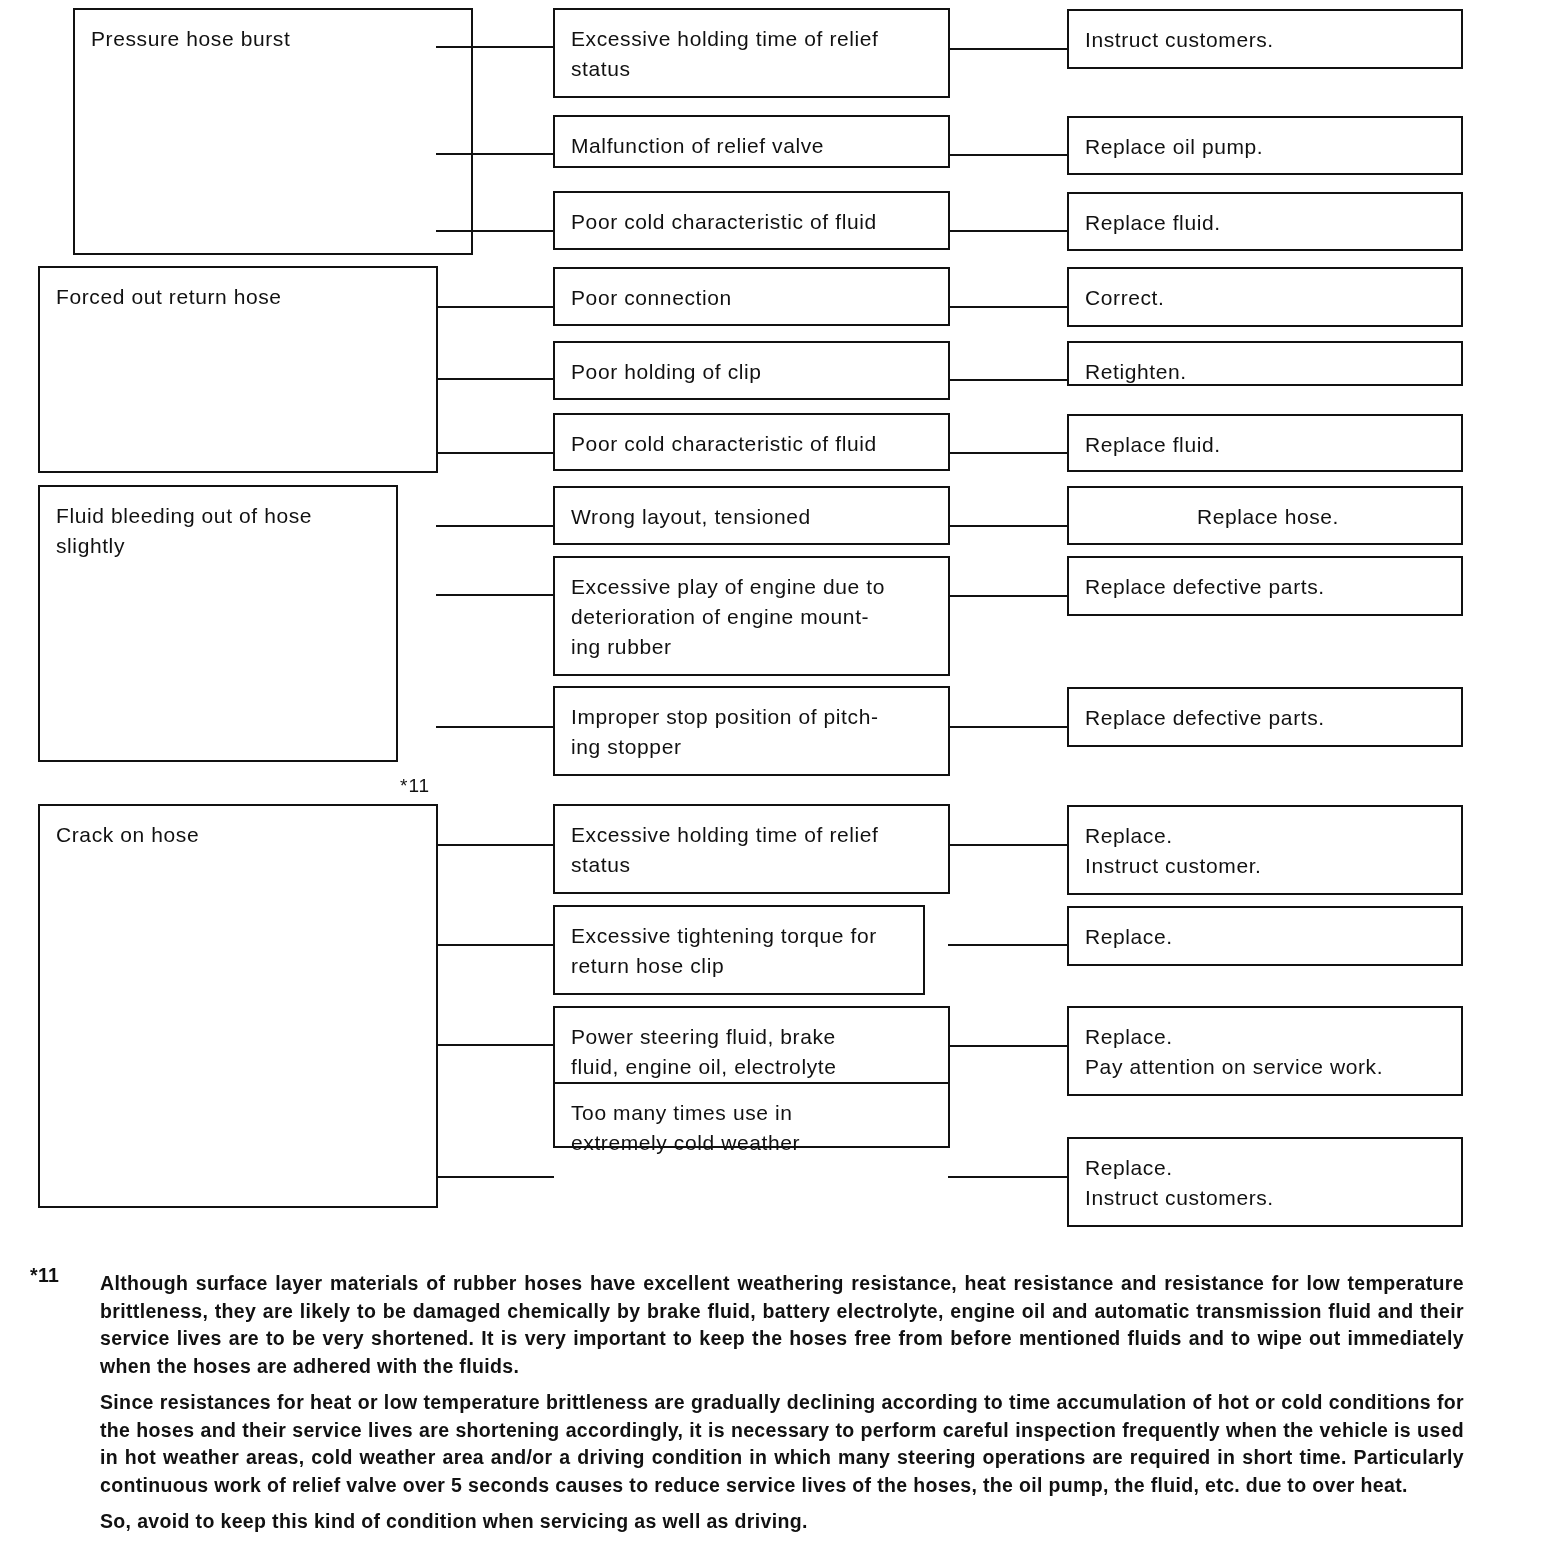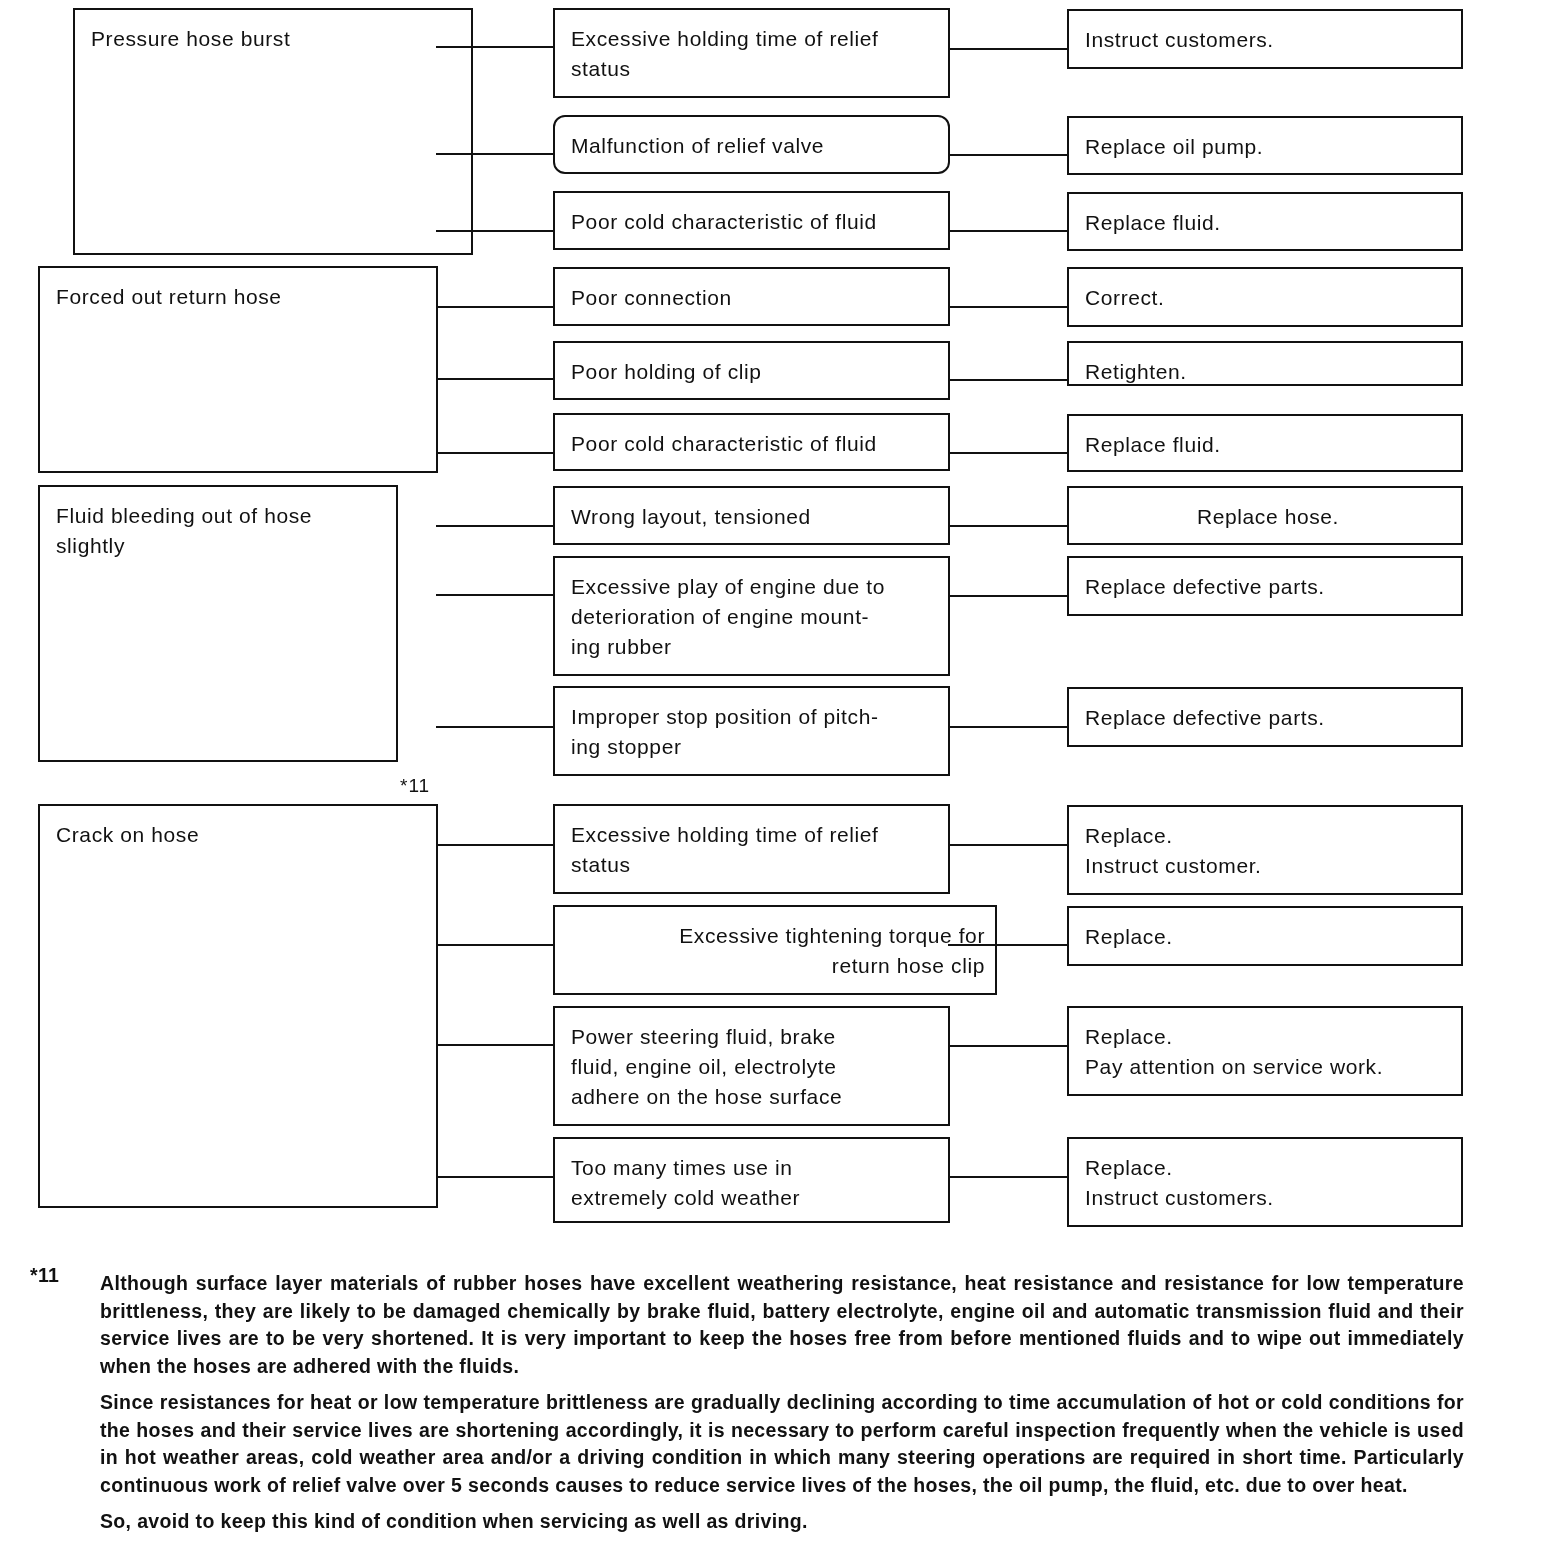--- a/index.html
+++ b/index.html
@@ -28,21 +28,21 @@
 
 <div class="box" style="left:553px;top:8px;width:397px;height:90px;">
   <div class="txt">Excessive holding time of relief
 status</div>
 </div>
 <div class="line" style="left:948px;top:48px;width:120px;"></div>
 <div class="box" style="left:1067px;top:9px;width:396px;height:60px;">
   <div class="txt">Instruct customers.</div>
 </div>
 
-<div class="box" style="left:553px;top:115px;width:397px;height:59px;border-radius:12px;">
+<div class="box" style="left:553px;top:115px;width:397px;height:53px;">
   <div class="txt">Malfunction of relief valve</div>
 </div>
 <div class="line" style="left:948px;top:154px;width:120px;"></div>
 <div class="box" style="left:1067px;top:116px;width:396px;height:59px;">
   <div class="txt">Replace oil pump.</div>
 </div>
 
 <div class="box" style="left:553px;top:191px;width:397px;height:59px;">
   <div class="txt">Poor cold characteristic of fluid</div>
 </div>
@@ -129,41 +129,41 @@
 <div class="box" style="left:553px;top:804px;width:397px;height:90px;">
   <div class="txt">Excessive holding time of relief
 status</div>
 </div>
 <div class="line" style="left:948px;top:844px;width:120px;"></div>
 <div class="box" style="left:1067px;top:805px;width:396px;height:90px;">
   <div class="txt">Replace.
 Instruct customer.</div>
 </div>
 
-<div class="box" style="left:553px;top:905px;width:444px;height:90px;text-align:right;">
+<div class="box" style="left:553px;top:905px;width:372px;height:90px;">
   <div class="txt">Excessive tightening torque for
 return hose clip</div>
 </div>
 <div class="line" style="left:948px;top:944px;width:120px;"></div>
 <div class="box" style="left:1067px;top:906px;width:396px;height:60px;">
   <div class="txt">Replace.</div>
 </div>
 
 <div class="box" style="left:553px;top:1006px;width:397px;height:120px;">
   <div class="txt">Power steering fluid, brake
 fluid, engine oil, electrolyte
 adhere on the hose surface</div>
 </div>
 <div class="line" style="left:948px;top:1045px;width:120px;"></div>
 <div class="box" style="left:1067px;top:1006px;width:396px;height:90px;">
   <div class="txt">Replace.
 Pay attention on service work.</div>
 </div>
 
-<div class="box" style="left:553px;top:1137px;width:397px;height:86px;padding-left:41px;">
+<div class="box" style="left:553px;top:1082px;width:397px;height:66px;padding-left:41px;">
   <div class="txt">Too many times use in
 extremely cold weather</div>
 </div>
 <div class="line" style="left:948px;top:1176px;width:120px;"></div>
 <div class="box" style="left:1067px;top:1137px;width:396px;height:90px;">
   <div class="txt">Replace.
 Instruct customers.</div>
 </div>
 
 <div class="note">

